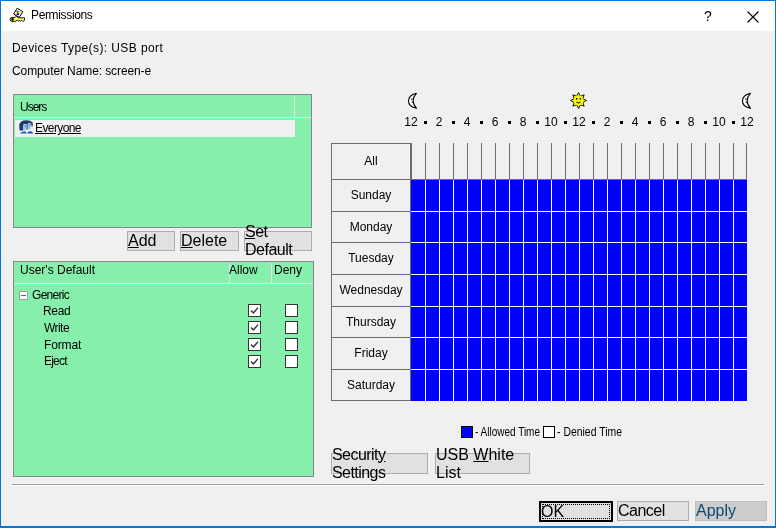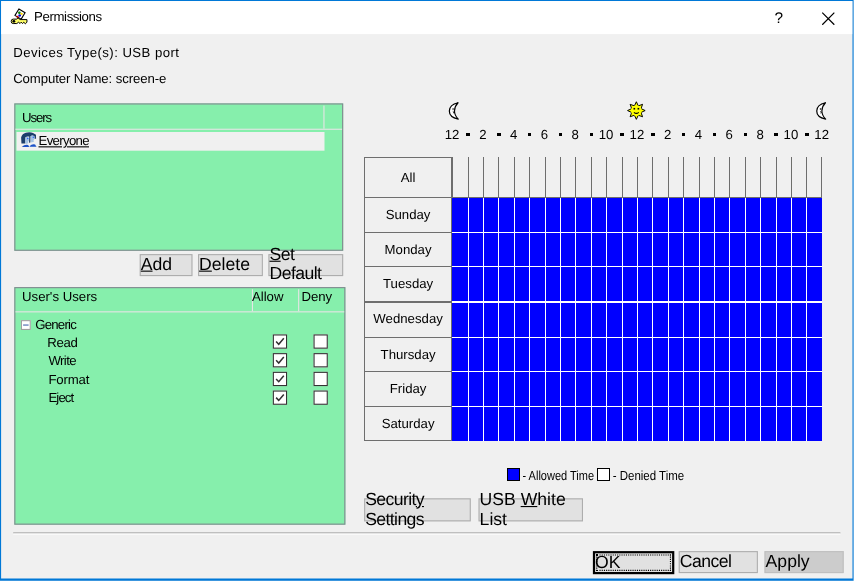--- a/index.html
+++ b/index.html
@@ -58,21 +58,21 @@
       <span><u>A</u>dd</span>
     </div>
   <div class="btn" style="left:179px;top:230px;width:59px;height:20px;">
       <span><u>D</u>elete</span>
     </div>
   <div class="btn" style="left:243px;top:230px;width:68px;height:20px;">
       <span style="letter-spacing:-0.5px;"><u>S</u>et Default</span>
     </div>
 
   <div class="box" style="left:12px;top:260px;width:301px;height:216px;">
-    <div class="abs" style="left:6px;top:1px;">User's Users</div>
+    <div class="abs" style="left:6px;top:1px;">User's Default</div>
     <div class="abs" style="left:215px;top:1px;width:1px;height:20px;background:#e5e5e5;"></div>
     <div class="abs" style="left:257px;top:1px;width:1px;height:20px;background:#e5e5e5;"></div>
     <div class="abs" style="left:215px;top:1px;width:40px;">Allow</div>
     <div class="abs" style="left:260px;top:1px;width:41px;text-align:left;">Deny</div>
     <div class="abs" style="left:0px;top:21px;width:299px;height:1px;background:#e5e5e5;"></div>
     <div class="abs" style="left:5px;top:29px;width:9px;height:9px;box-sizing:border-box;border:1px solid #a0a0a0;background:#fff;">
       <div class="abs" style="left:1px;top:3px;width:5px;height:1px;background:#4464ad;"></div>
     </div>
     <div class="abs" style="left:18px;top:26px;letter-spacing:-0.7px;">Generic</div>
     <div class="abs" style="left:29px;top:42px;letter-spacing:-0.3px;">Read</div>
@@ -249,16 +249,16 @@
   <div class="abs" style="left:11px;top:483px;width:752px;height:1px;background:#a0a0a0;"></div>
   <div class="abs" style="left:11px;top:484px;width:752px;height:1px;background:#ffffff;"></div>
 
   <div class="btn" style="left:538px;top:500px;width:74px;height:21px;border:2px solid #000000;">
     <div class="abs" style="left:1px;top:1px;right:1px;bottom:1px;border:1px dotted #000;"></div>
     <span>OK</span>
     </div>
   <div class="btn" style="left:616px;top:500px;width:72px;height:20px;">
       <span style="letter-spacing:-0.5px;">Cancel</span>
     </div>
-  <div class="btn" style="left:694px;top:500px;width:72px;height:20px;background:#cccccc;border-color:#bfbfbf;color:#000000;">
+  <div class="btn" style="left:694px;top:500px;width:72px;height:20px;background:#cccccc;border-color:#bfbfbf;color:#0c4a6e;">
       <span>Apply</span>
     </div>
 </div>
 
 </body></html>

